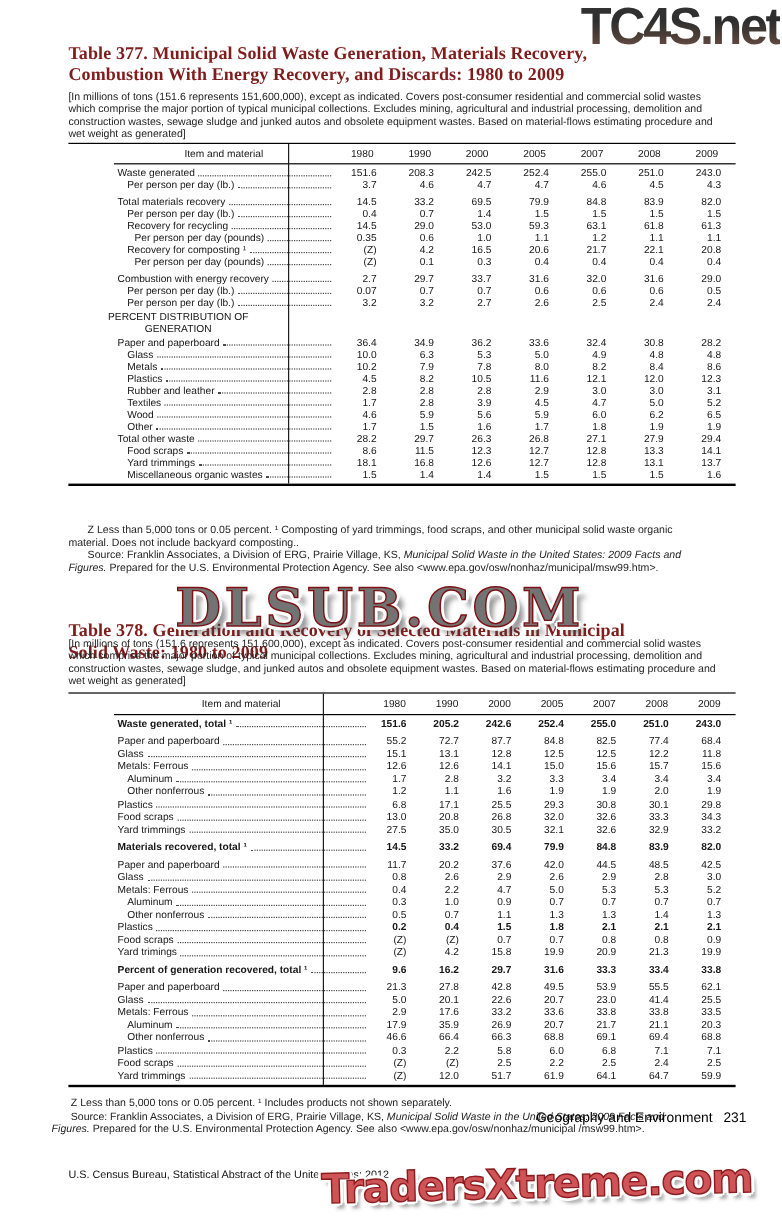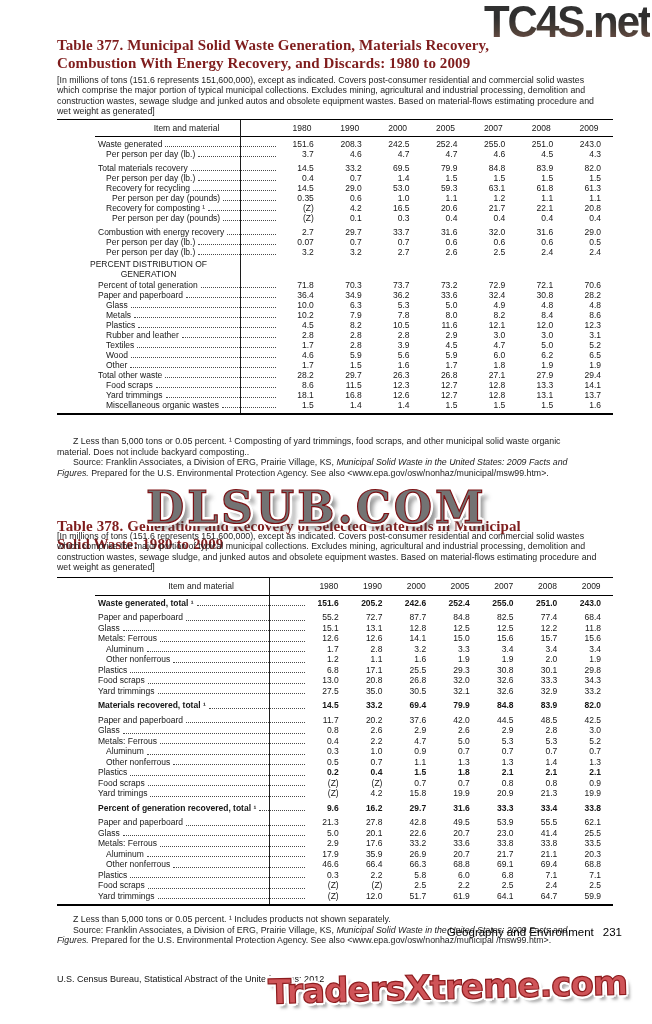--- a/index.html
+++ b/index.html
@@ -242,33 +242,20 @@
         <div class="num">2.5</div>
         <div class="num">2.4</div>
         <div class="num">2.4</div>
       </div>
       <div class="sect">
         <div>PERCENT DISTRIBUTION OF</div>
         <div>GENERATION</div>
       </div>
       <div class="trow">
         <div class="lab ind0">
-          <span class="lab-text">Percent of total generation</span>
-          <span class="leader"></span>
-        </div>
-        <div class="num">71.8</div>
-        <div class="num">70.3</div>
-        <div class="num">73.7</div>
-        <div class="num">73.2</div>
-        <div class="num">72.9</div>
-        <div class="num">72.1</div>
-        <div class="num">70.6</div>
-      </div>
-      <div class="trow">
-        <div class="lab ind0">
           <span class="lab-text">Paper and paperboard</span>
           <span class="leader"></span>
         </div>
         <div class="num">36.4</div>
         <div class="num">34.9</div>
         <div class="num">36.2</div>
         <div class="num">33.6</div>
         <div class="num">32.4</div>
         <div class="num">30.8</div>
         <div class="num">28.2</div>
@@ -791,21 +778,21 @@
         <div class="num">51.7</div>
         <div class="num">61.9</div>
         <div class="num">64.1</div>
         <div class="num">64.7</div>
         <div class="num">59.9</div>
       </div>
     </div>
     <div class="vline"></div>
   </div>
 
-<div class="abs footnote" style="left:57px;top:914px;">
+<div class="abs footnote" style="left:43px;top:914px;">
   <p>Z Less than 5,000 tons or 0.05 percent. ¹ Includes products not shown separately.</p>
   <p><span>Source: Franklin Associates, a Division of ERG, Prairie Village, KS, </span><span class="italic">Municipal Solid Waste in the United States: 2009 Facts and Figures.</span><span> Prepared for the U.S. Environmental Protection Agency. See also &lt;www.epa.gov/osw/nonhaz/municipal /msw99.htm&gt;.</span></p>
 </div>
 
 <div class="abs" id="footer-section"><span>Geography and Environment</span><span class="pgnum">231</span></div>
 <div class="abs" id="footer-left">U.S. Census Bureau, Statistical Abstract of the United States: 2012</div>
 
 <div class="abs" id="wm-top">TC4S.net</div>
 <div class="abs" id="wm-mid">DLSUB.COM</div>
 <div class="abs" id="wm-bottom">TradersXtreme.com</div>

